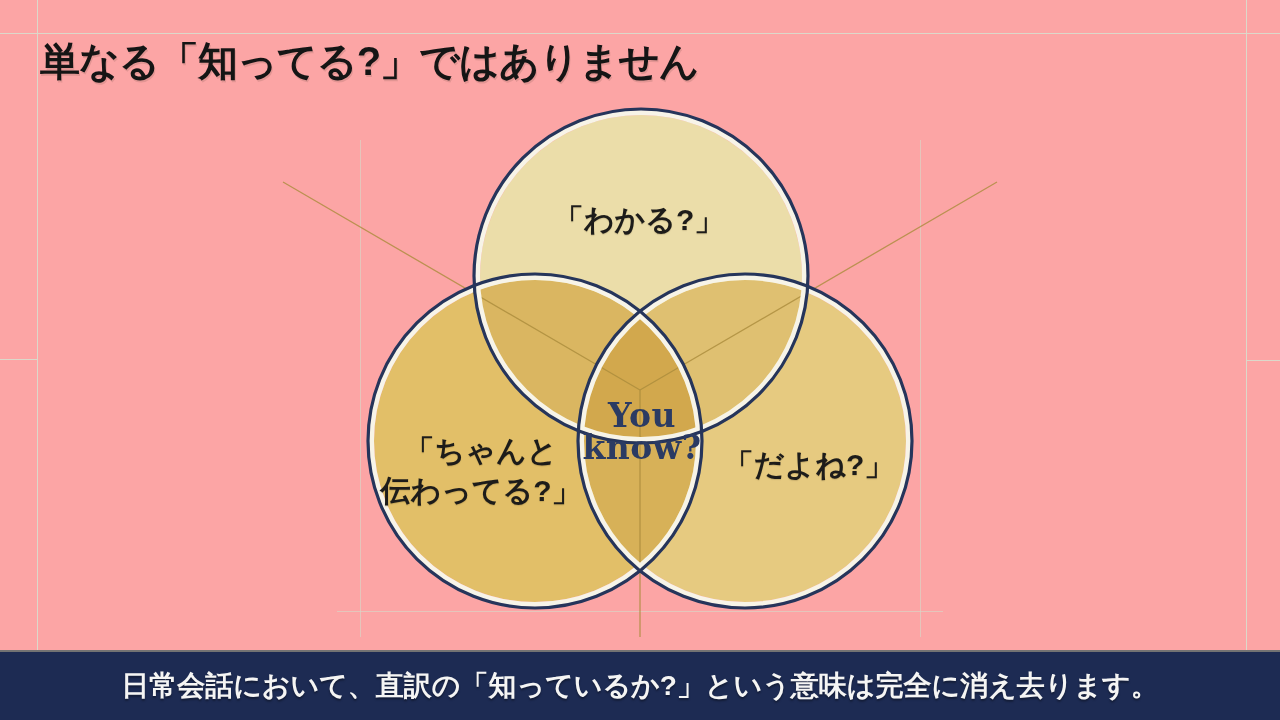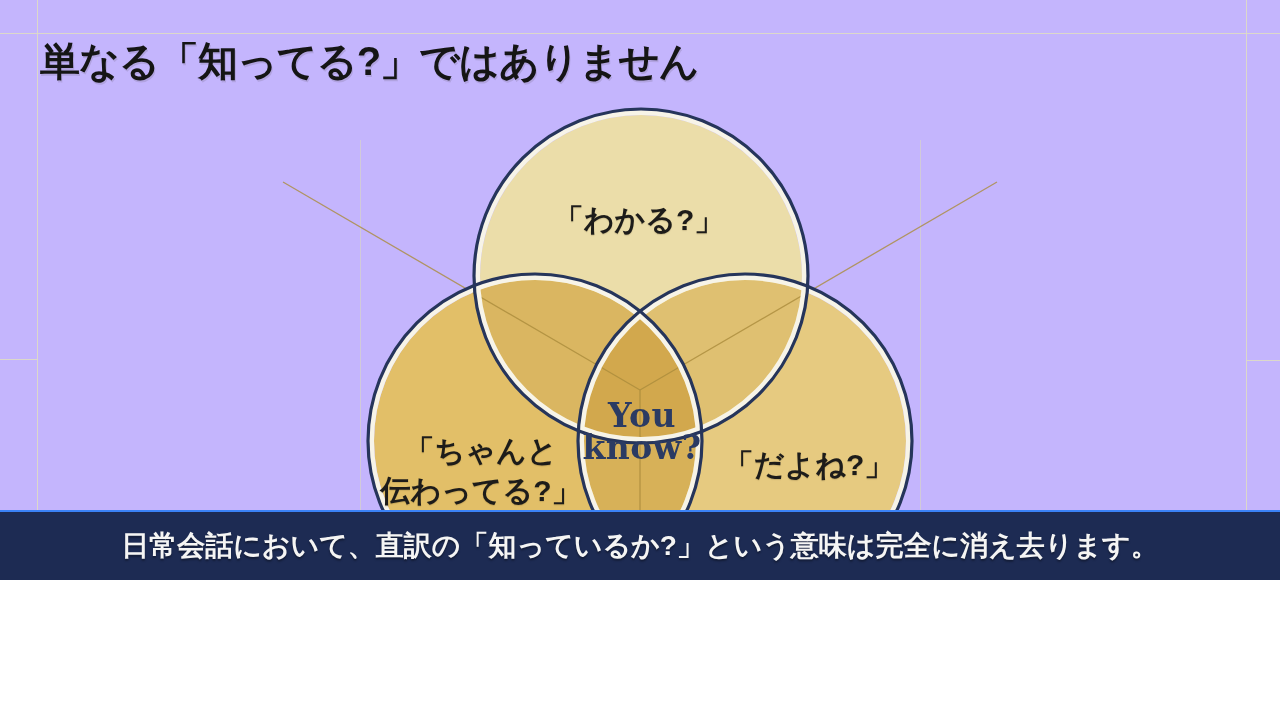--- a/index.html
+++ b/index.html
@@ -3,22 +3,22 @@
 <meta charset="utf-8">
 <style>
   html, body { margin: 0; padding: 0; }
   body {
     width: 1280px; height: 720px;
     font-family: "Liberation Sans", "DejaVu Sans", sans-serif;
     overflow: hidden;
   }
   .slide {
     position: relative;
-    width: 1280px; height: 580px;
-    background: #c4b5fd;
+    width: 1280px; height: 720px;
+    background: #fca5a5;
     overflow: hidden;
   }
   
   .guide { position: absolute; background: #dcd8ca; }
   .guide.soft { background: #d9d5c6; opacity: 0.65; }
   .g-h-top    { left: 0;    top: 33px;  width: 1280px; height: 1px; }
   .g-v-left   { left: 37px; top: 0;     width: 1px;    height: 650px; }
   .g-v-right  { left: 1246px; top: 0;   width: 1px;    height: 650px; }
   .g-h-midL   { left: 0;    top: 359px; width: 37px;   height: 1px; }
   .g-h-midR   { left: 1246px; top: 360px; width: 34px; height: 1px; }
@@ -67,21 +67,21 @@
     white-space: pre-line;
     letter-spacing: 0.5px;
     margin-top: 44px;
   }
 
   .footer-banner {
     position: absolute;
     left: 0; bottom: 0;
     width: 1280px; height: 70px;
     background: #1d2b53;
-    border-top: 2px solid #3b82f6;
+    border-top: 2px solid #737373;
     box-sizing: border-box;
     display: flex;
     align-items: center;
     justify-content: center;
   }
   .footer-text {
     color: #f5f5f4;
     font-size: 28px;
     font-weight: 800;
     white-space: nowrap;

